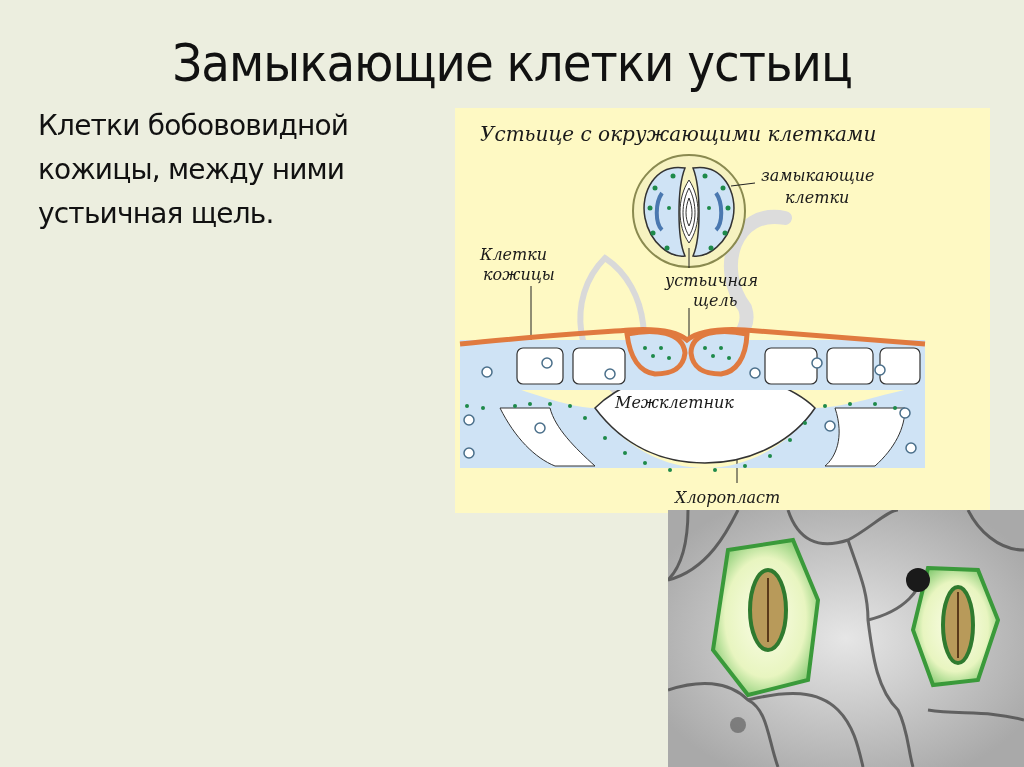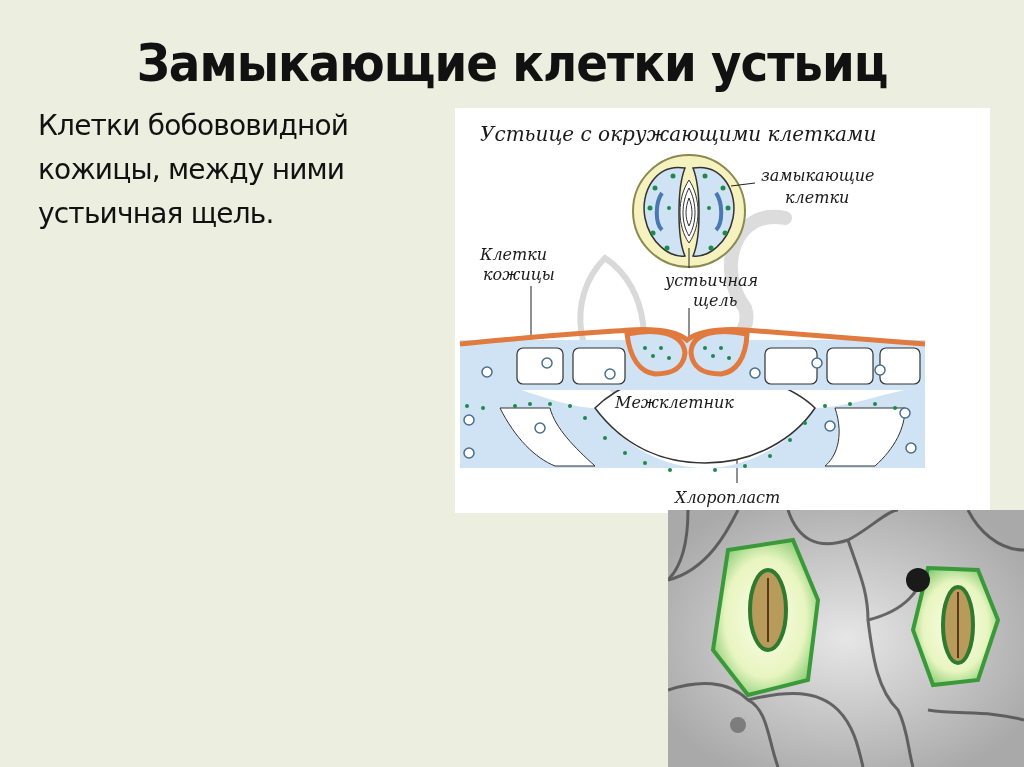--- a/index.html
+++ b/index.html
@@ -11,34 +11,33 @@
       color: #111;
     }
     .slide-title {
       position: absolute; left: 0; top: 28px; width: 1024px;
       text-align: center;
       font-size: 52px; line-height: 70px;
       font-family: "DejaVu Sans", sans-serif;
       font-stretch: condensed;
       letter-spacing: -1px;
       color: #111;
-      font-weight: bold;
     }
     .body-text {
       position: absolute; left: 38px; top: 104px; width: 410px;
       font-family: "DejaVu Sans", sans-serif;
       font-size: 28px; line-height: 44px;
       letter-spacing: -0.8px;
       color: #111;
     }
     .body-text p { margin: 0 0 8px 0; }
     .diagram {
       position: absolute; left: 455px; top: 108px;
       width: 535px; height: 405px;
-      background: #ffffff;
+      background: #fef9c3;
     }
     .diagram svg { display: block; }
     .diag-label {
       font-family: "DejaVu Serif", serif;
       font-style: italic;
       fill: #1a1a1a;
     }
     .photo {
       position: absolute; left: 668px; top: 510px;
       width: 356px; height: 257px;

